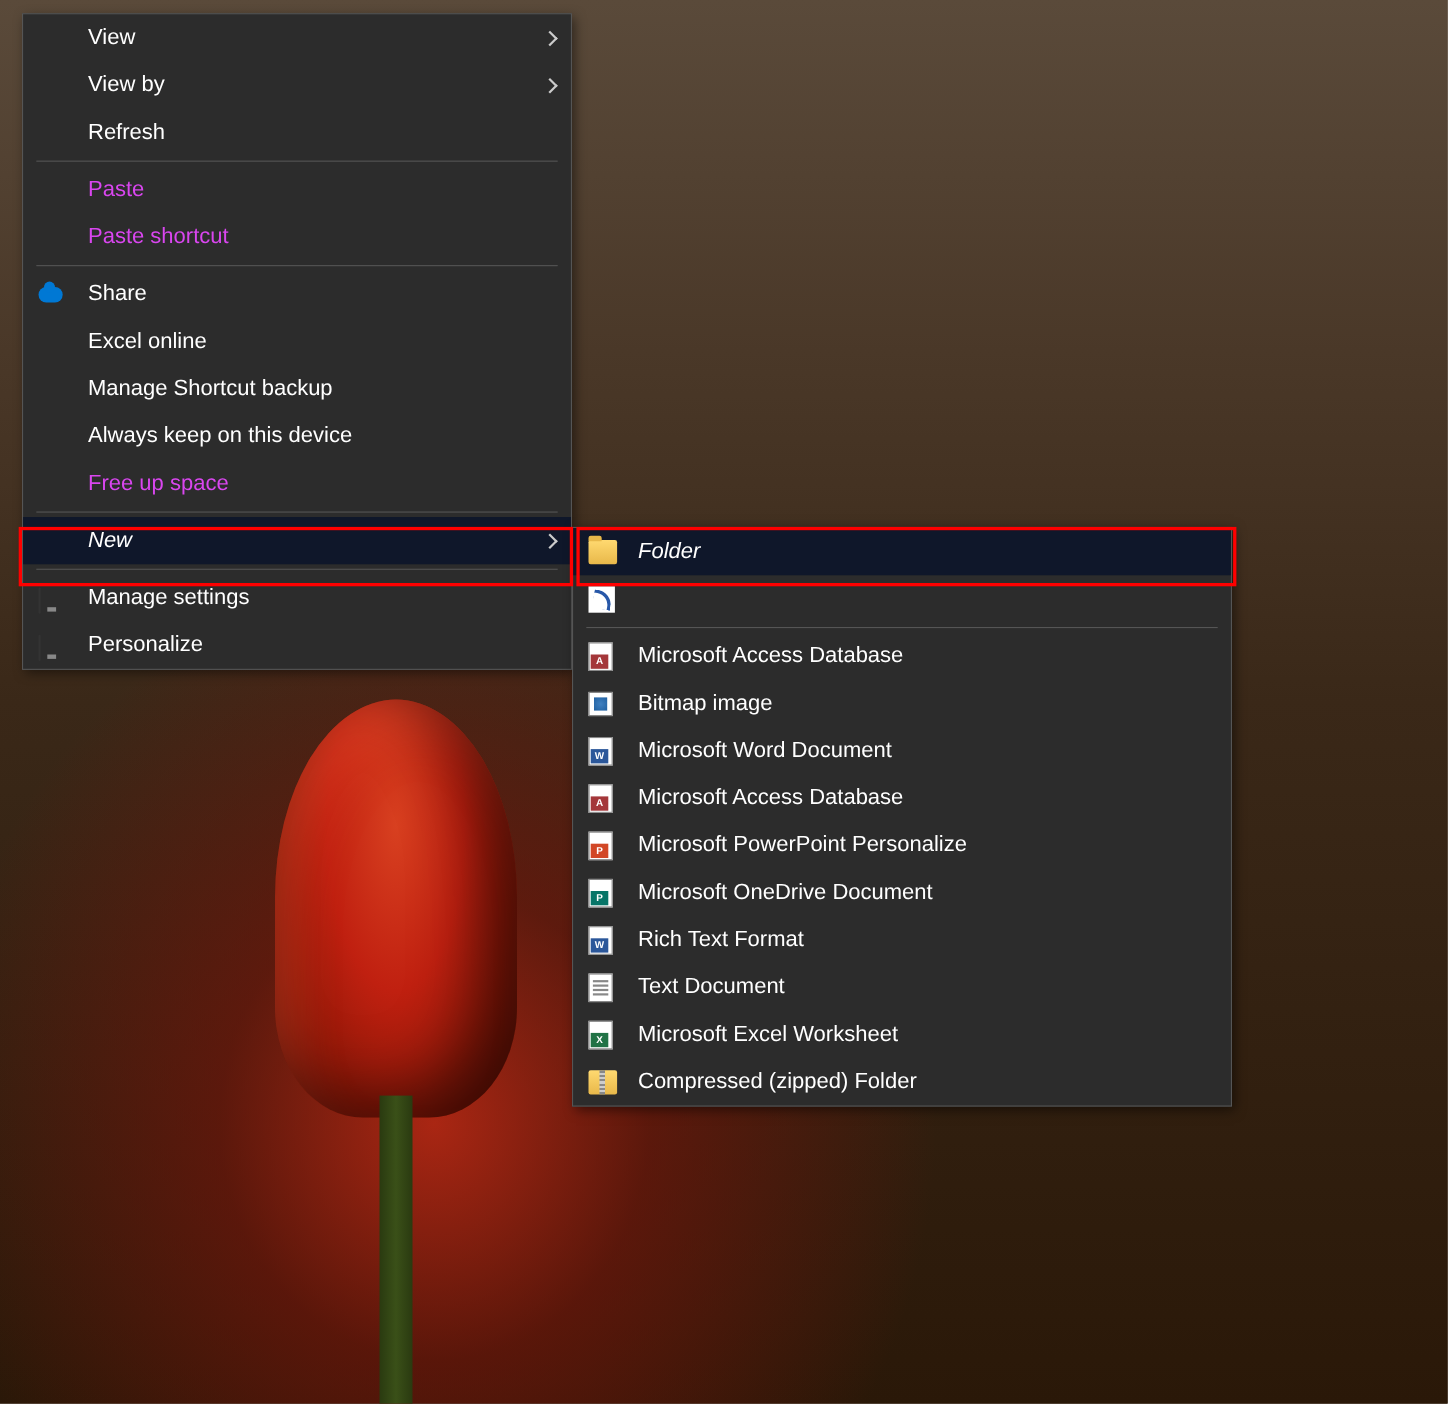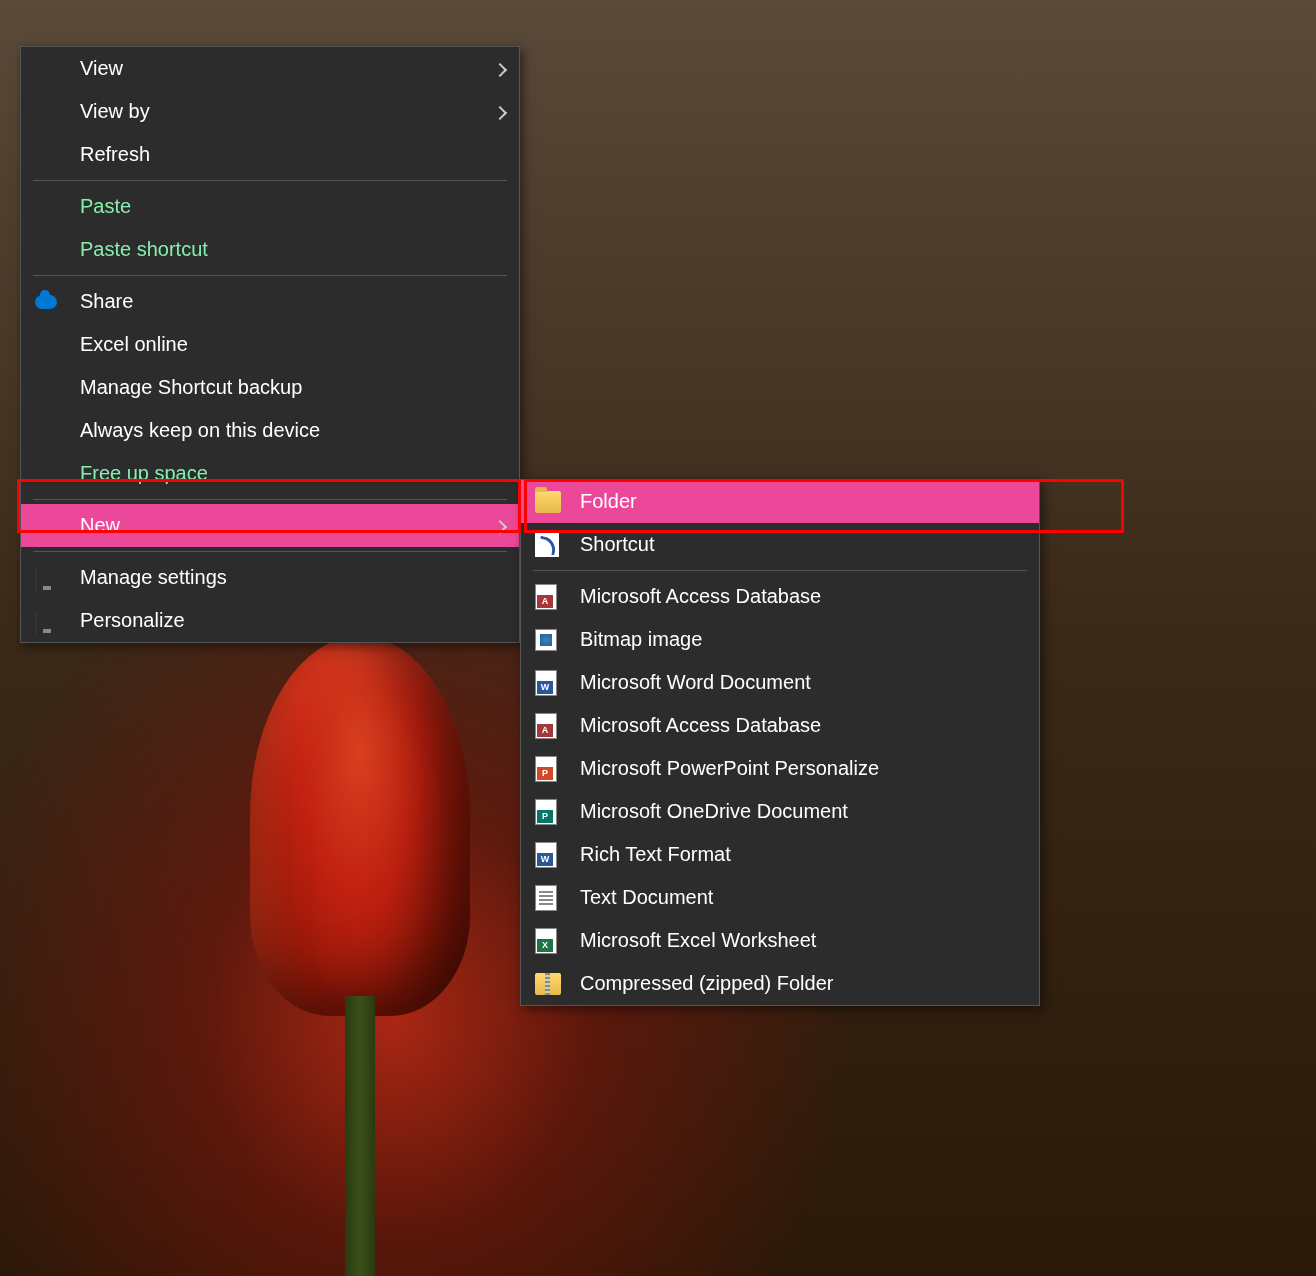--- a/index.html
+++ b/index.html
@@ -54,40 +54,40 @@
       background: #2c2c2c;
       border: 1px solid #555;
       box-shadow: 3px 3px 10px rgba(0,0,0,0.5);
       font-size: 20px;
       color: #ffffff;
     }
     .main-menu {
       top: 12px;
       left: 20px;
       width: 500px;
-      margin-top: 34px;
     }
     .sub-menu {
       top: 479px;
       left: 520px;
-      width: 520px;
+      width: 600px;
     }
     .menu-item {
       display: flex;
       align-items: center;
       height: 43px;
       padding: 0 14px 0 14px;
       cursor: pointer;
       position: relative;
     }
     .menu-item.hovered {
-      background: #ec4899;
+      background: #0f172a;
+      font-style: italic;
     }
     .menu-item.disabled {
-      color: #86efac;
+      color: #d946ef;
       cursor: default;
     }
     .menu-item .icon-slot {
       width: 45px;
       display: flex;
       align-items: center;
       justify-content: flex-start;
     }
     .menu-item .label {
       flex: 1;
@@ -369,21 +369,20 @@
   <div class="menu-item hovered">
     <span class="icon-slot">
         <span class="folder-icon"></span>
       </span>
     <span class="label">Folder</span>
   </div>
   <div class="menu-item">
     <span class="icon-slot">
         <span class="shortcut-icon"></span>
       </span>
-    <span class="label">Shortcut</span>
   </div>
   <div class="separator"></div>
   <div class="menu-item">
     <span class="icon-slot">
         <span class="app-icon">
           <span class="badge badge-access">A</span>
         </span>
       </span>
     <span class="label">Microsoft Access Database</span>
   </div>

